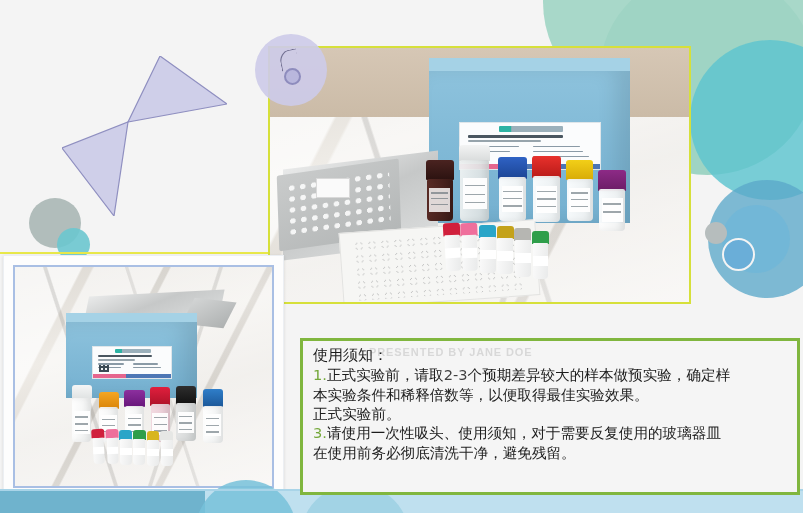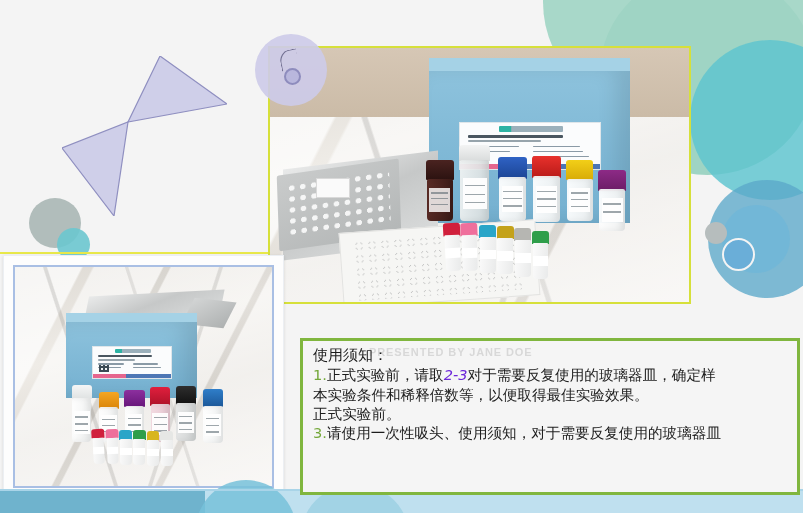--- a/index.html
+++ b/index.html
@@ -230,21 +230,21 @@
     position:relative; z-index:2;
     font-family:"DejaVu Sans", sans-serif;
     font-size:15px; color:#1a1a1a; line-height:1.35;
   }
   .note-line {
     position:relative; z-index:2;
     font-family:"DejaVu Sans", sans-serif;
     font-size:14.6px; color:#1c1c1c; line-height:1.33;
   }
   .note-num { color:#74a83a; }
-  .note-hl  { color:#6d28d9;font-style:italic; }
+  .note-hl  { color:#404040; }
 </style>
 </head>
 <body>
 
 <div class="slide">
 
   <div class="deco" id="gray-blob-top"></div>
   <div class="deco" id="steel-blob-top"></div>
   <div class="deco circle" id="mint-blob"></div>
   <div class="deco circle" id="mint-blob2"></div>
@@ -501,24 +501,25 @@
   <div class="deco circle" id="bottom-circle-a"></div>
   <div class="deco circle" id="bottom-circle-b"></div>
   <div class="deco" id="bottom-hairline"></div>
 
   <div id="notes-box">
     <div id="notes-watermark">PRESENTED BY JANE DOE</div>
 
     <div id="notes-title">使用须知：</div>
 
     <div class="note-line">
-      <span class="note-num">1.</span><span>正式实验前，请取</span><span class="note-hl">2-3</span><span>对于需要反复使用的玻璃器皿，确定样</span>
+      <span class="note-num">1.</span><span>正式实验前，请取</span><span class="note-hl">2-3</span><span>个预期差异较大的样本做预实验，确定样</span>
     </div>
     <div class="note-line">本实验条件和稀释倍数等，以便取得最佳实验效果。</div>
 
     <div class="note-line">正式实验前。</div>
 
     <div class="note-line">
       <span class="note-num">3.</span><span>请使用一次性吸头、使用须知，对于需要反复使用的玻璃器皿</span>
     </div>
+    <div class="note-line">在使用前务必彻底清洗干净，避免残留。</div>
   </div>
 
 </div>
 
 </body></html>

